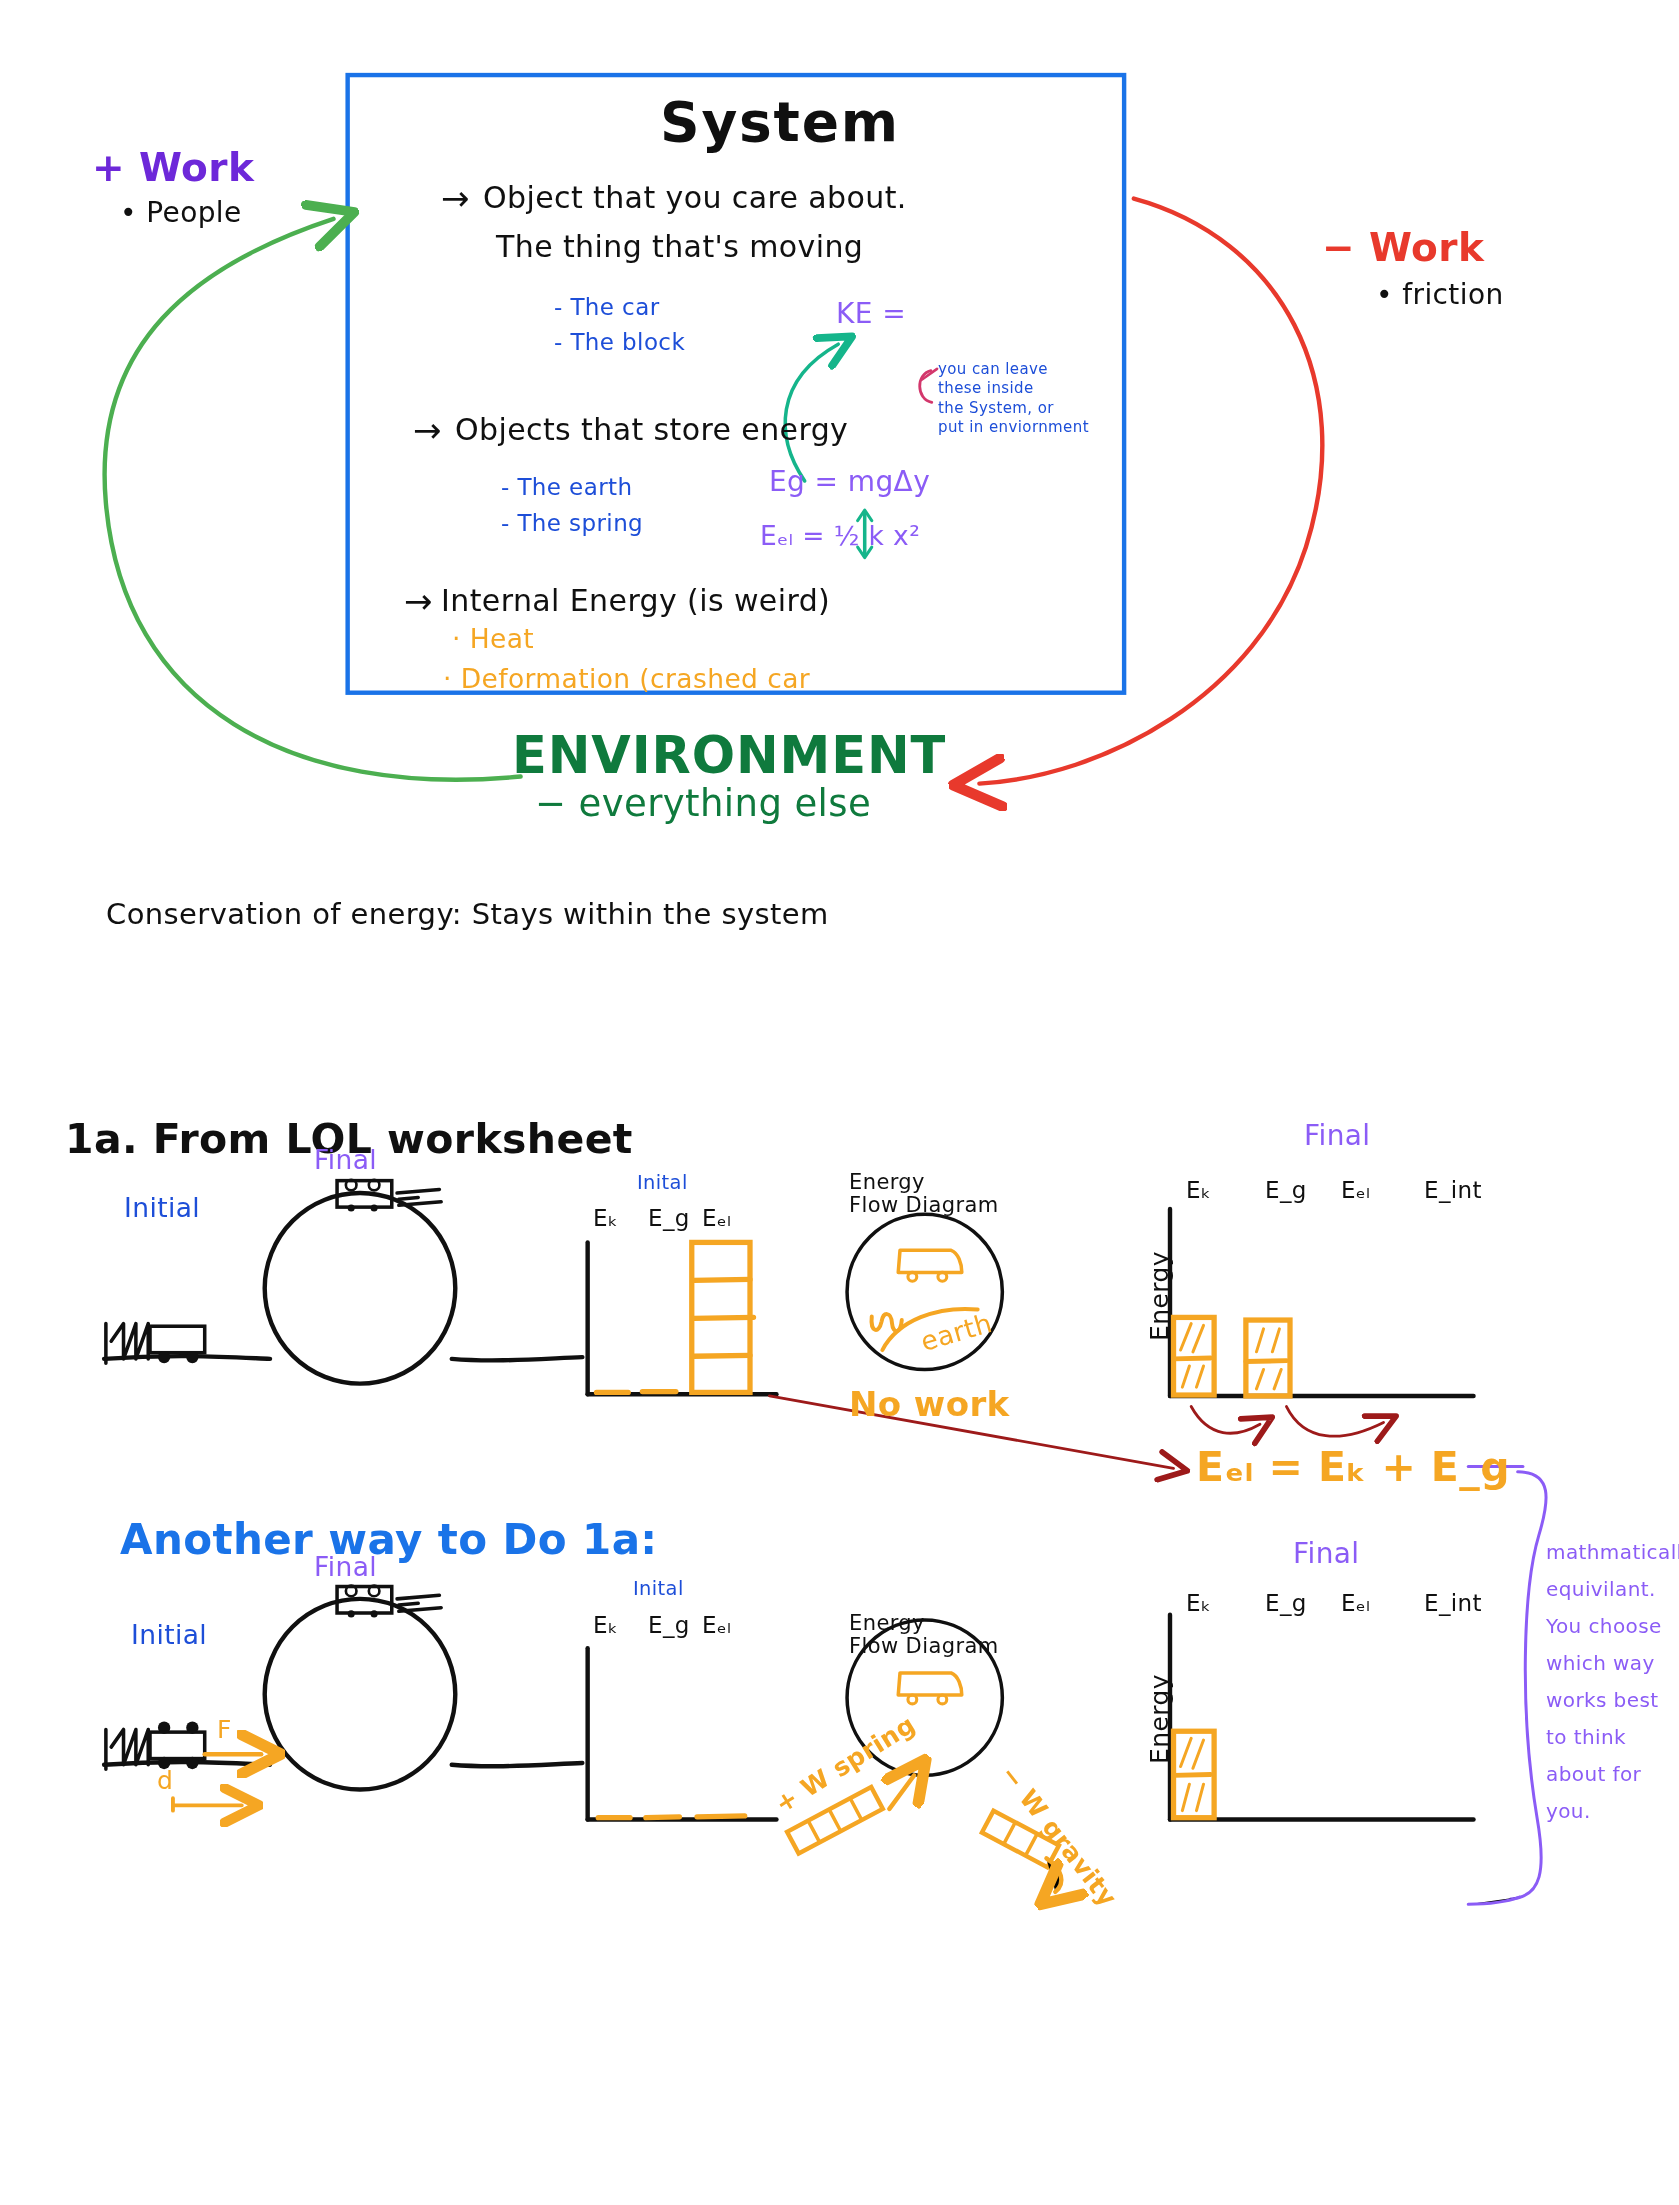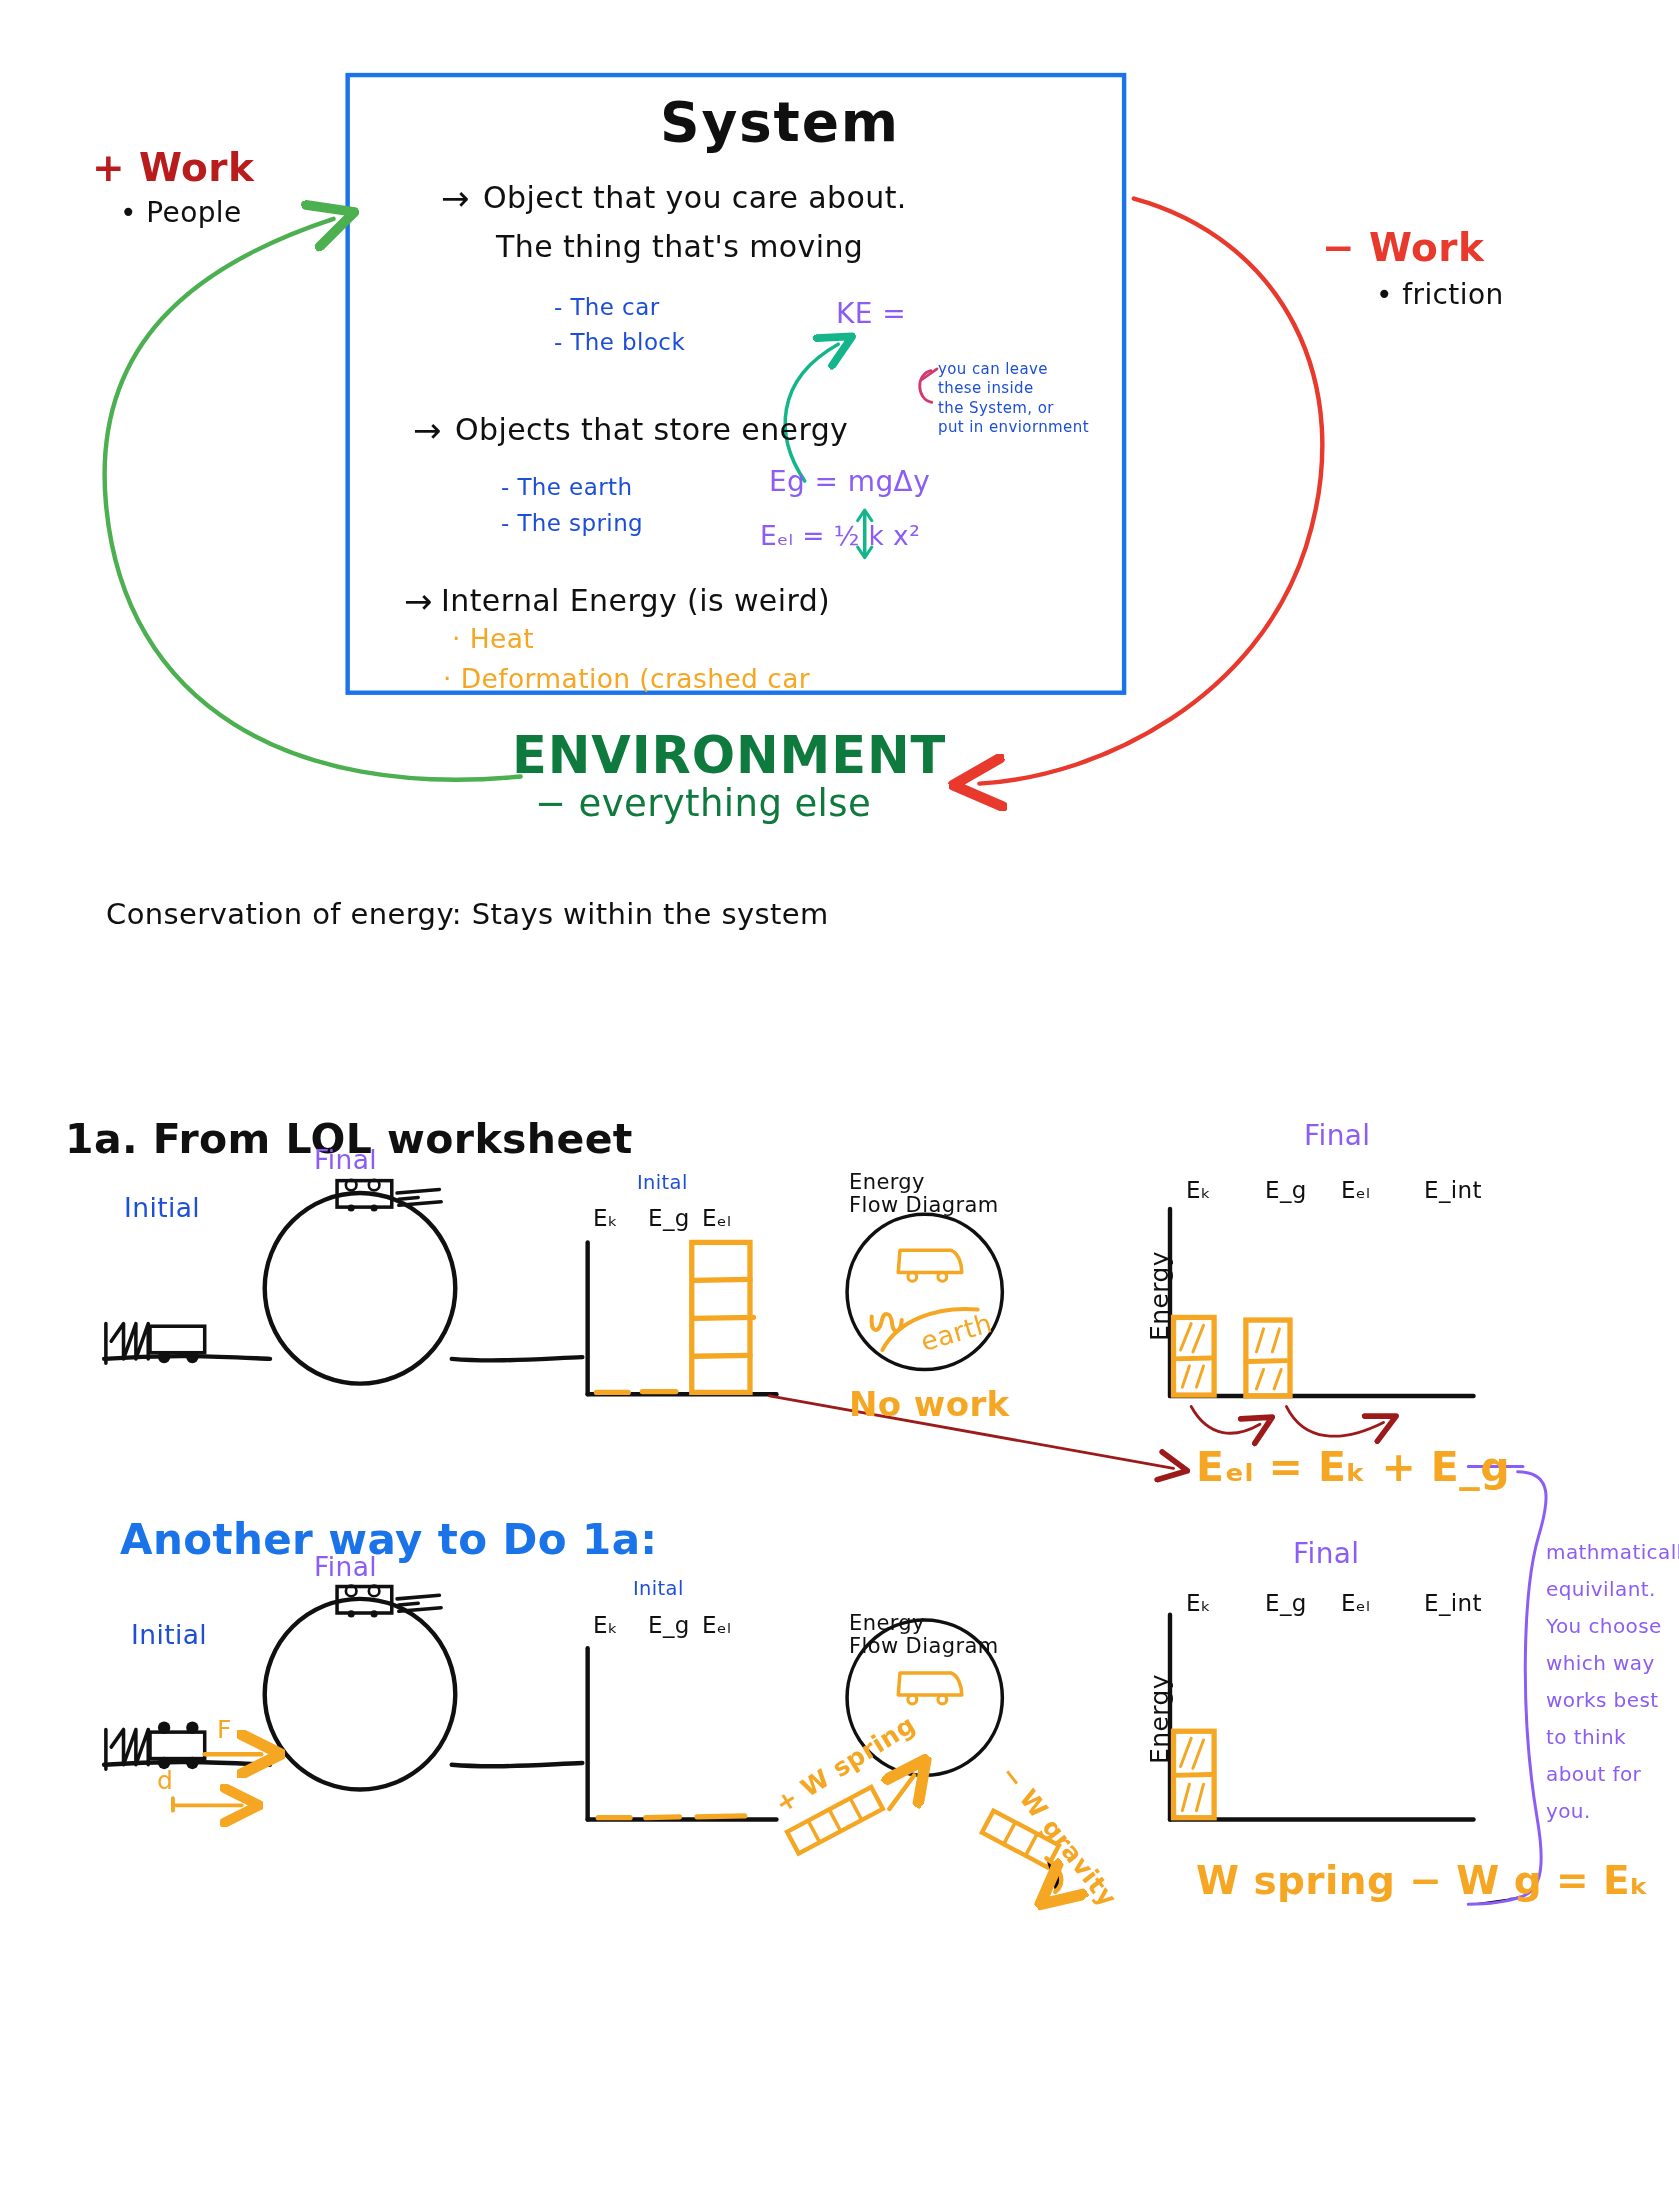--- a/index.html
+++ b/index.html
@@ -3,21 +3,21 @@
 <meta charset="utf-8">
 <style>
   html,body{margin:0;padding:0;background:#fff;}
   body{width:1680px;height:2206px;position:relative;overflow:hidden;
        font-family:"DejaVu Sans",sans-serif;}
   .pg{position:absolute;left:0;top:0;width:1680px;height:2206px;}
   .t{position:absolute;white-space:pre;line-height:1;}
   svg.layer{position:absolute;left:0;top:0;width:1680px;height:2206px;pointer-events:none;}
   
   .ink-black{color:#101010;}
-  .ink-green{color:#b91c1c;}
+  .ink-green{color:#6d28d9;}
   .ink-dgreen{color:#0f7a3d;}
   .ink-red{color:#e8392c;}
   .ink-pink{color:#1d4ed8;}
   .ink-purple{color:#8b5cf6;}
   .ink-orange{color:#f5a623;}
   .ink-blue{color:#1a73e8;}
   
   .hw{font-family:"DejaVu Sans",sans-serif;font-weight:600;letter-spacing:0.4px;}
   .hwl{font-family:"DejaVu Sans",sans-serif;font-weight:400;letter-spacing:0.4px;}
   .sk{transform-origin:left top;}
@@ -291,21 +291,20 @@
   <div class="t hw ink-orange sk" style="left:771px;top:1796px;font-size:25px;transform:rotate(-32deg);">+ W spring</div>
   <div class="t hw ink-orange sk" style="left:1016px;top:1761px;font-size:25px;transform:rotate(52deg);">− W gravity</div>
 
   <div class="t hwl ink-purple" style="left:1293px;top:1540px;font-size:28px;">Final</div>
   <div class="t hwl ink-black sk" style="left:1147px;top:1764px;font-size:25px;transform:rotate(-90deg);transform-origin:left top;">Energy</div>
   <div class="t hwl ink-black" style="left:1186px;top:1592px;font-size:23px;">Eₖ</div>
   <div class="t hwl ink-black" style="left:1265px;top:1592px;font-size:23px;">E_g</div>
   <div class="t hwl ink-black" style="left:1341px;top:1592px;font-size:23px;">Eₑₗ</div>
   <div class="t hwl ink-black" style="left:1424px;top:1592px;font-size:23px;">E_int</div>
 
-  <div class="t hw ink-orange" style="left:1196px;top:1861px;font-size:39px;">W spring − W g = Eₖ</div>
 
   <div class="t hwl ink-purple" style="left:1546px;top:1542px;font-size:20px;">mathmatically</div>
   <div class="t hwl ink-purple" style="left:1546px;top:1579px;font-size:20px;">equivilant.</div>
   <div class="t hwl ink-purple" style="left:1546px;top:1616px;font-size:20px;">You choose</div>
   <div class="t hwl ink-purple" style="left:1546px;top:1653px;font-size:20px;">which way</div>
   <div class="t hwl ink-purple" style="left:1546px;top:1690px;font-size:20px;">works best</div>
   <div class="t hwl ink-purple" style="left:1546px;top:1727px;font-size:20px;">to think</div>
   <div class="t hwl ink-purple" style="left:1546px;top:1764px;font-size:20px;">about for</div>
   <div class="t hwl ink-purple" style="left:1546px;top:1801px;font-size:20px;">you.</div>
 

